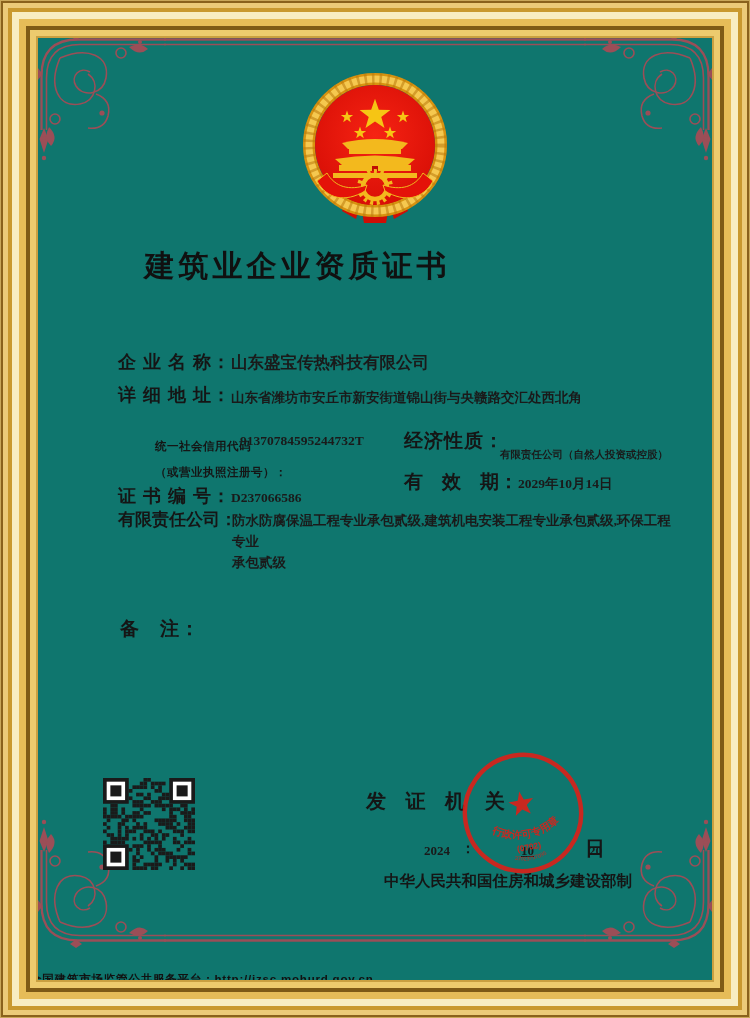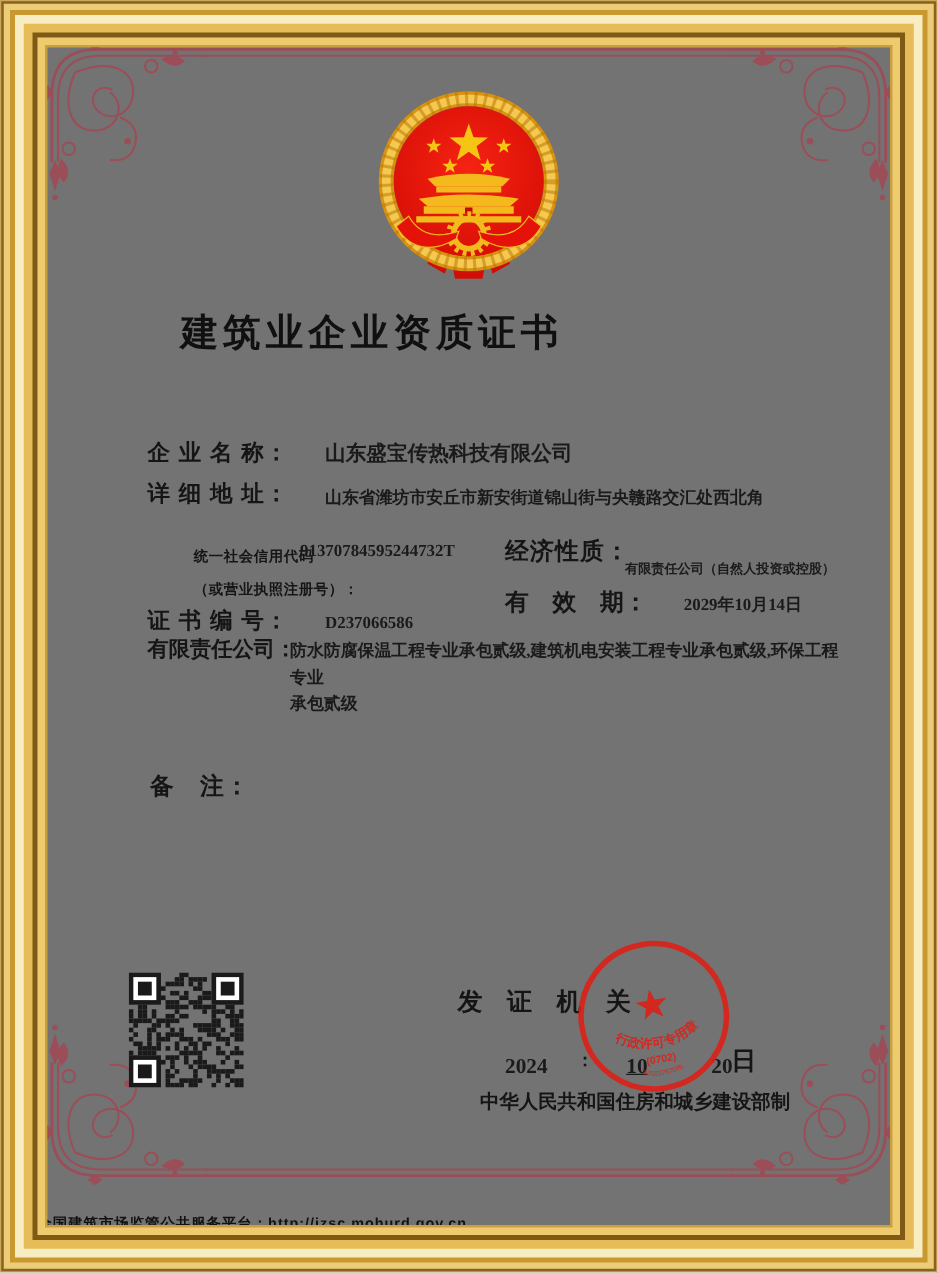--- a/index.html
+++ b/index.html
@@ -9,44 +9,44 @@
   .b0{inset:0;background:#caa85a;}
   .b1{inset:1px;background:#8a621c;}
   .b2{inset:3px;background:#eccb79;}
   .b3{inset:8px;background:#c9992f;}
   .b4{inset:12px;background:#f8edc2;}
   .b5{inset:19px;background:#e6bc58;}
   .b6{inset:26px;background:#7e5a16;}
   .b7{inset:30px;background:#edcb6e;}
   .b8{inset:36px;background:#c9a041;}
   
-  .content{position:absolute;inset:38px;background:#737373;overflow:hidden;}
+  .content{position:absolute;inset:38px;background:#0f766e;overflow:hidden;}
   .canvas{position:absolute;left:-38px;top:-38px;width:750px;height:1018px;}
   .abs{position:absolute;}
   
   .ornament{left:0;top:0;width:750px;height:1018px;pointer-events:none;}
   .ol1{stroke:#9b4e57;stroke-width:1.6;fill:none;}
   .ol2{stroke:#9b4e57;stroke-width:2.3;fill:none;}
   .ofill{fill:#9b4e57;stroke:none;}
   
   .title{left:95px;top:246px;width:405px;text-align:center;font-size:30px;font-weight:700;letter-spacing:4px;color:#101010;}
   
-  .row{position:absolute;display:flex;align-items:baseline;gap:29px;}
+  .row{position:absolute;display:flex;align-items:baseline;}
   .lbl{font-weight:700;color:#151515;letter-spacing:1px;font-size:18px;white-space:pre;}
   .lbl-sm{font-weight:700;color:#151515;font-size:11.5px;line-height:13px;letter-spacing:0.5px;white-space:pre;}
   .val{font-family:"Liberation Serif","DejaVu Serif",serif;color:#1a1a1a;font-weight:600;}
   .v16{font-size:16.5px;}
   .v13{font-size:13.5px;}
   .v10{font-size:10.5px;}
   .pre{white-space:pre-line;}
   .gradeval{width:444px;line-height:21px;}
   .remarkval{width:318px;line-height:17.6px;font-size:13.8px;}
   
   .authority{left:366px;top:788px;font-size:20px;font-weight:700;letter-spacing:7px;color:#151515;white-space:pre;}
-  .dateline .num{font-family:"Liberation Serif","DejaVu Serif",serif;font-size:17px;font-weight:600;color:#1a1a1a;position:absolute;top:0;}
+  .dateline .num{font-family:"Liberation Serif","DejaVu Serif",serif;font-size:13px;font-weight:600;color:#1a1a1a;position:absolute;top:0;margin-left:20px;}
   .made-by{left:384px;top:871px;font-size:15.5px;font-weight:700;color:#151515;}
   .day-glyph{position:absolute;left:181px;top:-8px;font-size:20px;font-weight:700;color:#151515;}
   .sep{position:absolute;left:57px;top:-3px;font-weight:700;color:#151515;font-size:14px;}
   
   .footer{left:30px;top:946px;font-size:11.5px;font-weight:700;letter-spacing:0.8px;color:#111;line-height:13.5px;white-space:pre;}
   
   .qr{left:103px;top:778px;width:92px;height:92px;}
   
   .seal{left:458px;top:748px;width:130px;height:130px;transform:rotate(-10deg);opacity:0.9;}
 </style>

